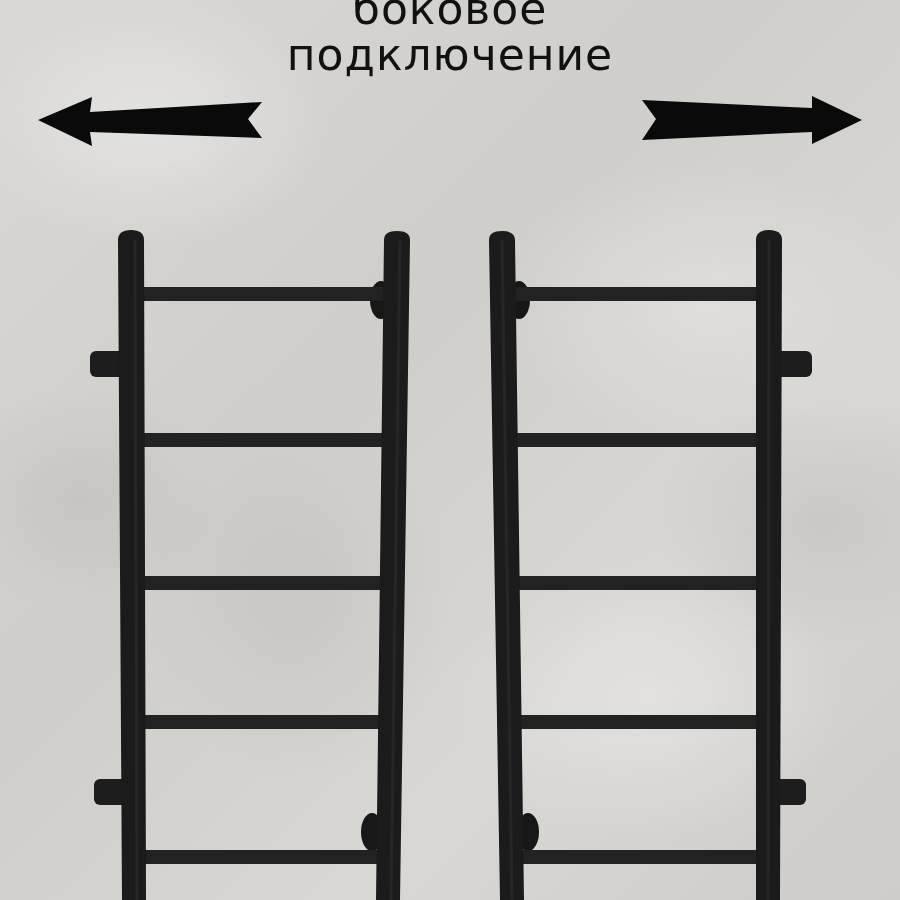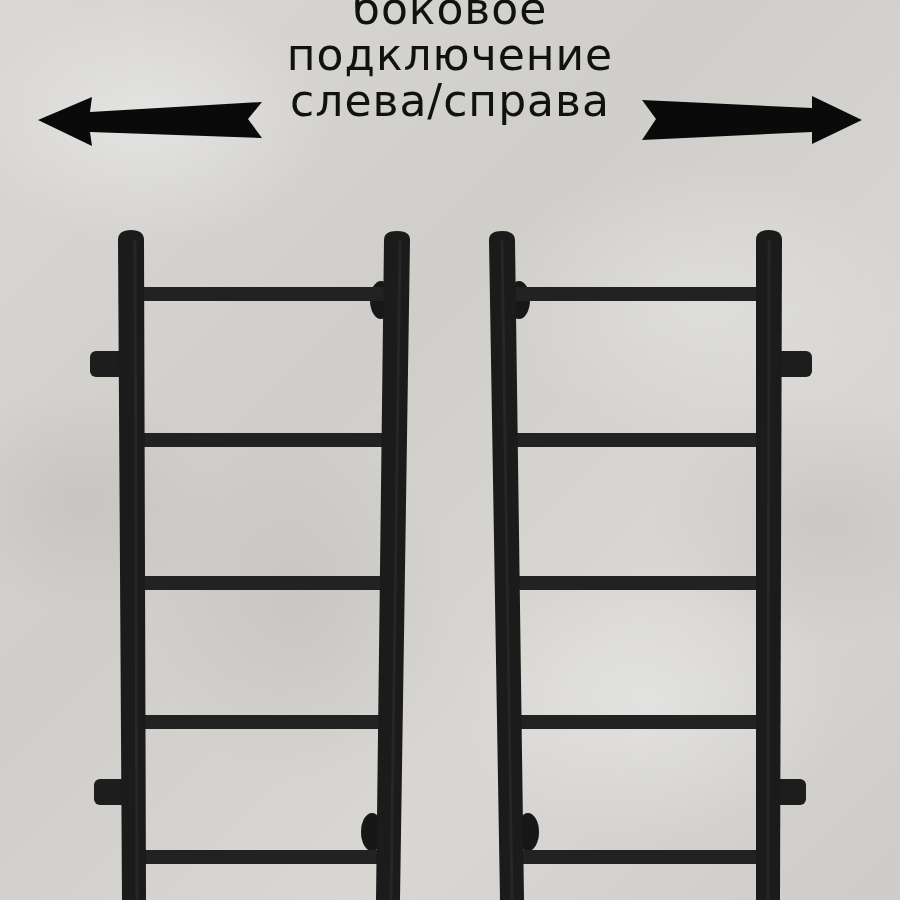--- a/index.html
+++ b/index.html
@@ -28,21 +28,20 @@
     svg.art { position: absolute; left: 0; top: 0; }
   </style>
 </head>
 <body>
 
 <div class="bg"></div>
 
 <div class="headline">
   <span class="line">боковое</span>
   <span class="line">подключение</span>
-  <span class="line">слева/справа</span>
 </div>
 
 <svg class="art" width="900" height="900" viewBox="0 0 900 900">
 
   <g fill="#0a0a0a">
     <polygon points="38,120 92,97 90,112 262,102 248,119 262,138 90,132 92,146"></polygon>
   </g>
   <g fill="#0a0a0a">
     <polygon points="862,120 812,96 812,108 642,100 656,119 642,140 812,132 812,144"></polygon>
   </g>

